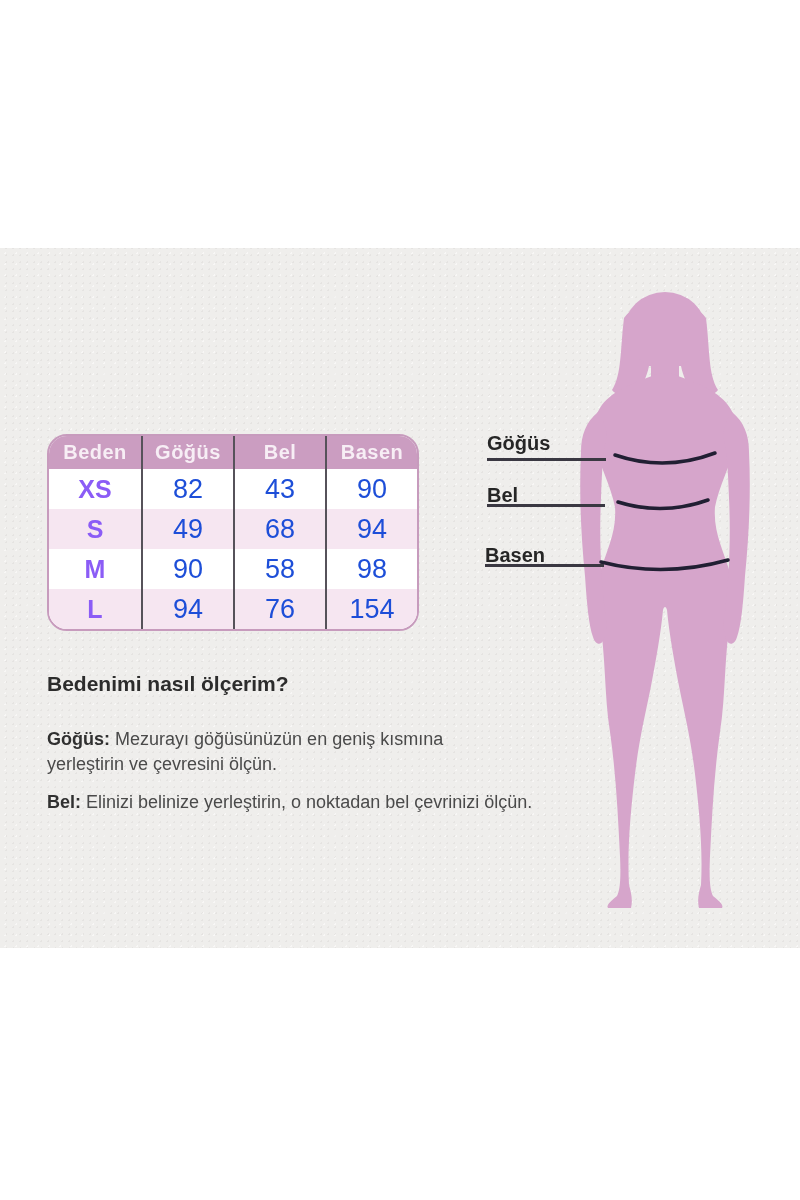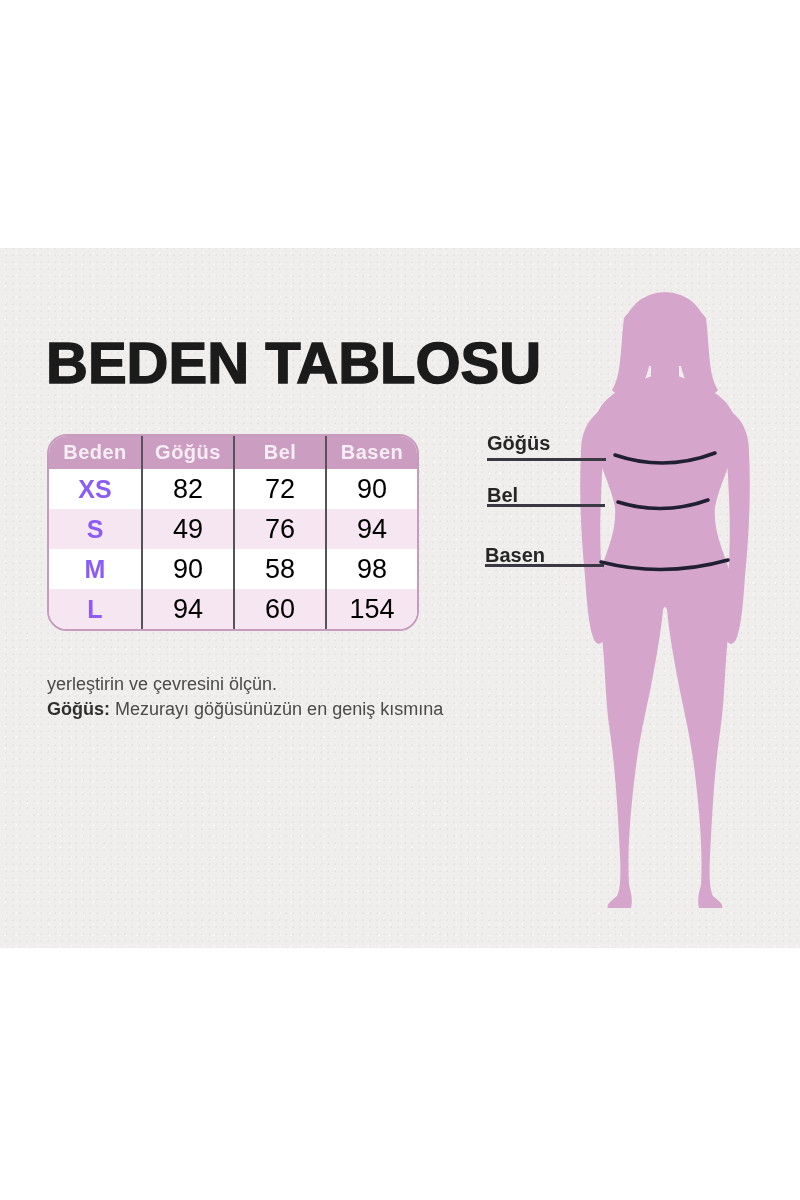--- a/index.html
+++ b/index.html
@@ -35,21 +35,21 @@
   }
   .size-table .cell{
     display:flex;align-items:center;justify-content:center;
     box-sizing:border-box;
   }
   .size-table .cell.vline{border-left:2px solid #56525a;}
   .size-table .th{
     background:var(--table-header-bg,#cb9dc1);
     color:#f7eef5;font-weight:bold;font-size:20px;letter-spacing:.5px;
   }
-  .size-table .td{font-size:27px;color:#000000;}
+  .size-table .td{font-size:27px;color:#1d4ed8;}
   .size-table .td.size{font-weight:bold;font-size:25px;color:#8b5cf6;}
   .size-table .td.alt{background:var(--table-row-alt,#f6e6f1);}
   
   .figure-svg{position:absolute;left:558px;top:40px;}
   .bodyfill{fill:var(--body-silhouette,#d6a5cb);}
   .measure-arc{fill:none;stroke:var(--measure-line,#211f33);stroke-width:3.5;stroke-linecap:round;}
   .fig-label{
     position:absolute;font-size:20px;font-weight:bold;color:#262626;white-space:nowrap;
   }
   .fig-line{position:absolute;height:2.5px;background:#3a3842;}
@@ -69,42 +69,41 @@
     font-size:18px;line-height:25px;color:var(--body-text,#4a4a4a);
     white-space:nowrap;
   }
   .howto-line .lead{font-weight:bold;color:#303030;}
 </style>
 </head>
 <body style="--panel-bg: #efeeec; --title-text: #1b1b1b; --body-silhouette: #d6a5cb; --table-header-bg: #cb9dc1; --table-border: #c79bbd; --table-row-alt: #f6e6f1; --measure-line: #211f33; --body-text: #4a4a4a;">
 
 <div class="panel">
 
-  <div class="page-title">BEDEN TABLOSU</div>
 
   <div class="size-table">
       <div class="cell th">Beden</div>
       <div class="cell th vline">Göğüs</div>
       <div class="cell th vline">Bel</div>
       <div class="cell th vline">Basen</div>
       <div class="cell td size">XS</div>
       <div class="cell td vline">82</div>
-      <div class="cell td vline">72</div>
+      <div class="cell td vline">43</div>
       <div class="cell td vline">90</div>
       <div class="cell td size alt">S</div>
       <div class="cell td vline alt">49</div>
-      <div class="cell td vline alt">76</div>
+      <div class="cell td vline alt">68</div>
       <div class="cell td vline alt">94</div>
       <div class="cell td size">M</div>
       <div class="cell td vline">90</div>
       <div class="cell td vline">58</div>
       <div class="cell td vline">98</div>
       <div class="cell td size alt">L</div>
       <div class="cell td vline alt">94</div>
-      <div class="cell td vline alt">60</div>
+      <div class="cell td vline alt">76</div>
       <div class="cell td vline alt">154</div>
     </div>
 
   <svg class="figure-svg" width="214" height="640" viewBox="0 0 214 640" aria-hidden="true">
 
     <path class="bodyfill" d="M 66,30
       C 62,62 64,86 54,102 C 60,109 70,112 77,107 C 85,97 89,88 91,78
       L 123,78 C 125,88 129,97 137,107 C 144,112 154,109 160,102
       C 150,86 152,62 148,30 C 134,8 80,8 66,30 Z"></path>
 
@@ -147,23 +146,27 @@
   </svg>
 
   <div class="fig-label lbl-chest">Göğüs</div>
   <div class="fig-line line-chest"></div>
   <div class="fig-label lbl-waist">Bel</div>
   <div class="fig-line line-waist"></div>
   <div class="fig-label lbl-hip">Basen</div>
   <div class="fig-line line-hip"></div>
 
   <div class="howto">
+    <div class="howto-heading">Bedenimi nasıl ölçerim?</div>
     <div>
         <div class="howto-item">
+          <div class="howto-line"><span class="lead">Göğüs: </span>Mezurayı göğüsünüzün en geniş kısmına</div>
           <div class="howto-line">yerleştirin ve çevresini ölçün.</div>
-          <div class="howto-line"><span class="lead">Göğüs: </span>Mezurayı göğüsünüzün en geniş kısmına</div>
+        </div>
+        <div class="howto-item">
+          <div class="howto-line"><span class="lead">Bel: </span>Elinizi belinize yerleştirin, o noktadan bel çevrinizi ölçün.</div>
         </div>
         <div class="howto-item">
         </div>
       </div>
   </div>
 
 </div>
 
 </body></html>

